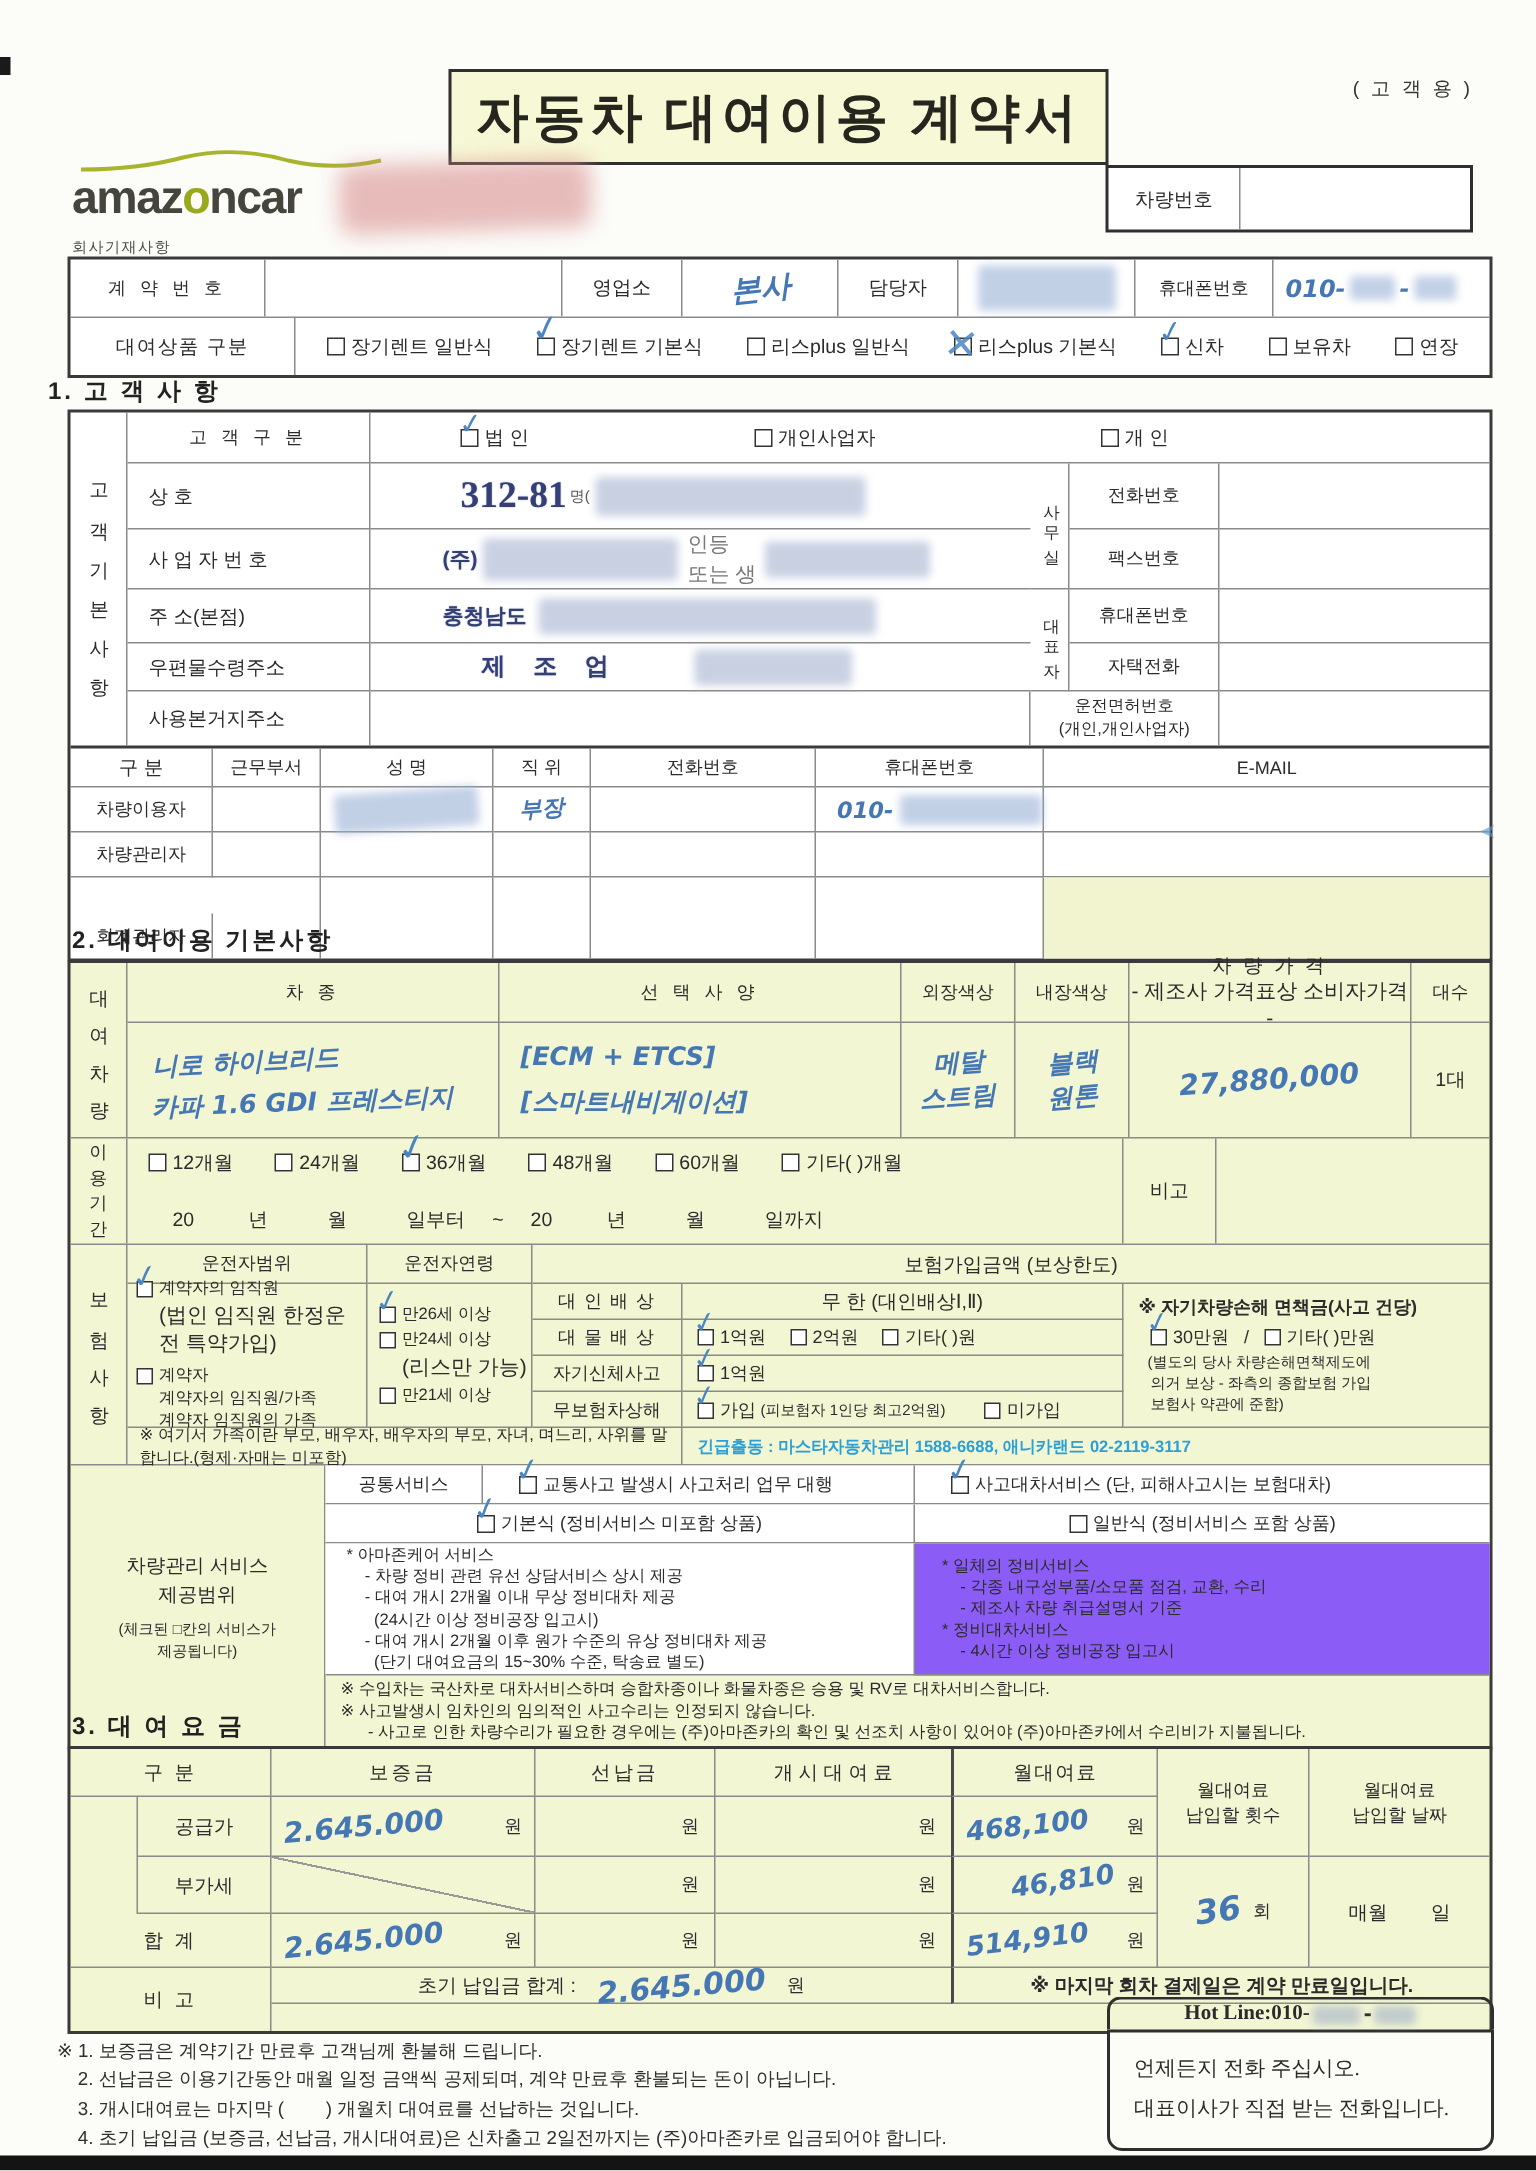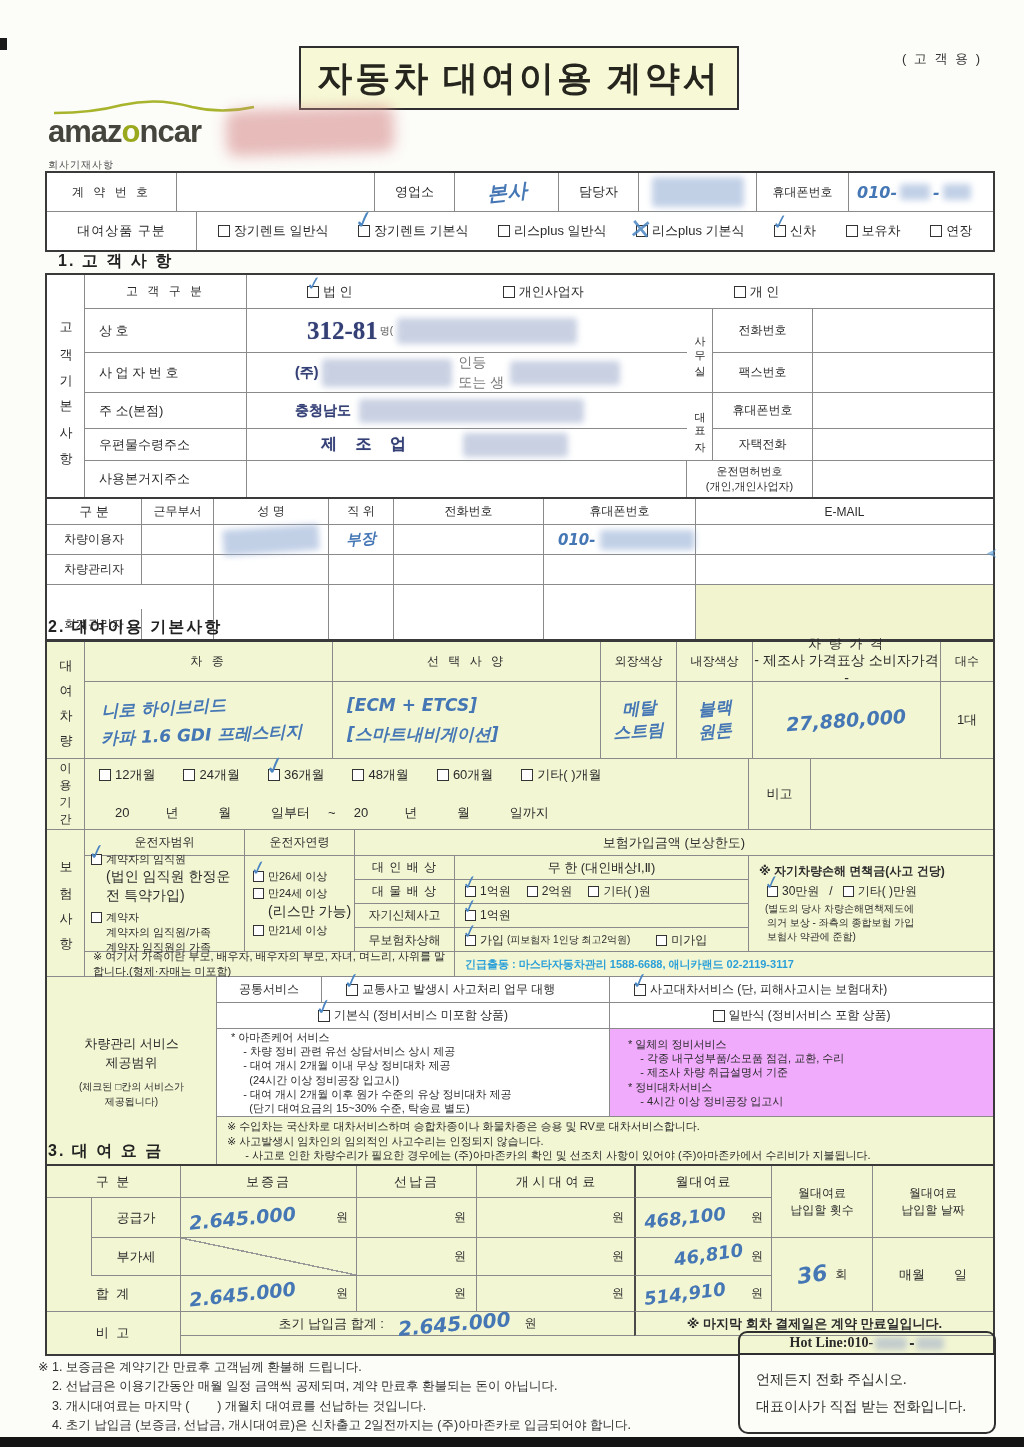--- a/index.html
+++ b/index.html
@@ -47,20 +47,24 @@
 
   <div class="abs" style="left:48px;top:100px;width:215px;">
     <svg width="205" height="16" style="display:block;margin-left:4px;">
       <path d="M2 13 Q 40 13 70 5 Q 105 -3 140 7 Q 170 14 202 7" stroke="#a8b42c" stroke-width="2.6" fill="none"></path>
     </svg>
     <div style="font-weight:700;font-size:31px;letter-spacing:-1px;color:#45453d;line-height:1;"><span>amaz</span><span style="color:#9aa81e;">o</span><span>ncar</span></div>
   </div>
 
   <div class="abs redblur" style="left:226px;top:108px;width:168px;height:46px;transform:rotate(-2deg);"></div>
 
+  <div class="abs" style="left:737px;top:110px;width:245px;height:45px;border:2px solid #2f2f2f;display:flex;box-sizing:border-box;background:#fff;">
+    <div class="c br fs13" style="width:88px;">차량번호</div>
+    <div class="c" style="flex:1;"></div>
+  </div>
 
   <div class="abs fs10 sp1" style="left:48px;top:158px;color:#4a4a4a;">회사기재사항</div>
 
   <div class="abs tbl" style="left:45px;top:171px;width:950px;">
     <div style="display:flex;height:38px;" class="bb">
       <div class="c br thinlbl" style="width:130px;">계 약 번 호</div>
       <div class="c br" style="width:198px;"></div>
       <div class="c br fs13" style="width:80px;">영업소</div>
       <div class="c br hw" style="width:104px;font-size:20px;transform-origin:center;">
           <span style="transform:rotate(-6deg);display:inline-block;">본사</span>
@@ -108,21 +112,21 @@
             <span>보유차</span>
           </span>
         <span class="cb fs13">
             <span class="box"></span>
             <span>연장</span>
           </span>
       </div>
     </div>
   </div>
 
-  <div class="abs sechead" style="left:58px;top:251px;">1. 고 객 사 항</div>
+  <div class="abs sechead" style="left:32px;top:251px;">1. 고 객 사 항</div>
 
   <div class="abs tbl" style="left:45px;top:273px;width:950px;">
     <div class="grid" style="grid-template-columns:38px 162px 440px 26px 100px 1fr;grid-template-rows:34px 44px 40px 36px 32px 36px;">
       <div class="c br vlabel fs13" style="grid-row:1/7;grid-column:1;letter-spacing:13px;padding-top:10px;">고객기본사항</div>
 
       <div class="c br bb thinlbl" style="grid-row:1;grid-column:2;">고 객 구 분</div>
       <div class="cl bb" style="grid-row:1;grid-column:3/7;gap:150px;padding-left:60px;">
         <span class="cb fs13">
             <span class="box"></span>
             <span class="mk" style="left:-1px;top:-9px;font-size:19px;transform:rotate(-8deg);">✓</span>
@@ -443,21 +447,21 @@
       </div>
 
       <div class="col br bb pre fs11" style="grid-row:3;grid-column:2/4;background:#fff;padding-left:14px;line-height:1.3;justify-content:center;">
         <span>* 아마존케어 서비스</span>
         <span>    - 차량 정비 관련 유선 상담서비스 상시 제공</span>
         <span>    - 대여 개시 2개월 이내 무상 정비대차 제공</span>
         <span>      (24시간 이상 정비공장 입고시)</span>
         <span>    - 대여 개시 2개월 이후 원가 수준의 유상 정비대차 제공</span>
         <span>      (단기 대여요금의 15~30% 수준, 탁송료 별도)</span>
       </div>
-      <div class="col bb pre fs11" style="grid-row:3;grid-column:4;background:#f0abfc;padding-left:18px;line-height:1.3;justify-content:center;">
+      <div class="col bb pre fs11" style="grid-row:3;grid-column:4;background:#8b5cf6;padding-left:18px;line-height:1.3;justify-content:center;">
         <span>* 일체의 정비서비스</span>
         <span>    - 각종 내구성부품/소모품 점검, 교환, 수리</span>
         <span>    - 제조사 차량 취급설명서 기준</span>
         <span></span>
         <span>* 정비대차서비스</span>
         <span>    - 4시간 이상 정비공장 입고시</span>
       </div>
 
       <div class="col pre fs11" style="grid-row:4;grid-column:2/5;padding-left:10px;line-height:1.35;justify-content:center;">
         <span>※ 수입차는 국산차로 대차서비스하며 승합차종이나 화물차종은 승용 및 RV로 대차서비스합니다.</span>

